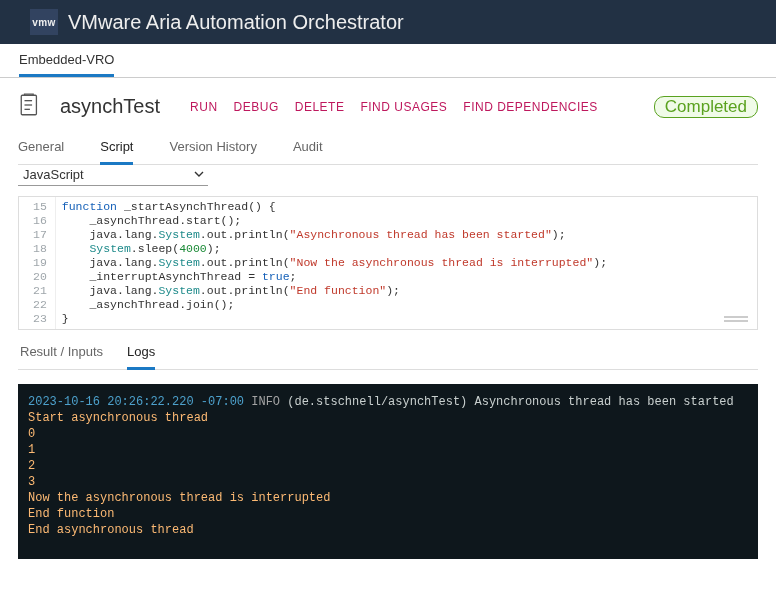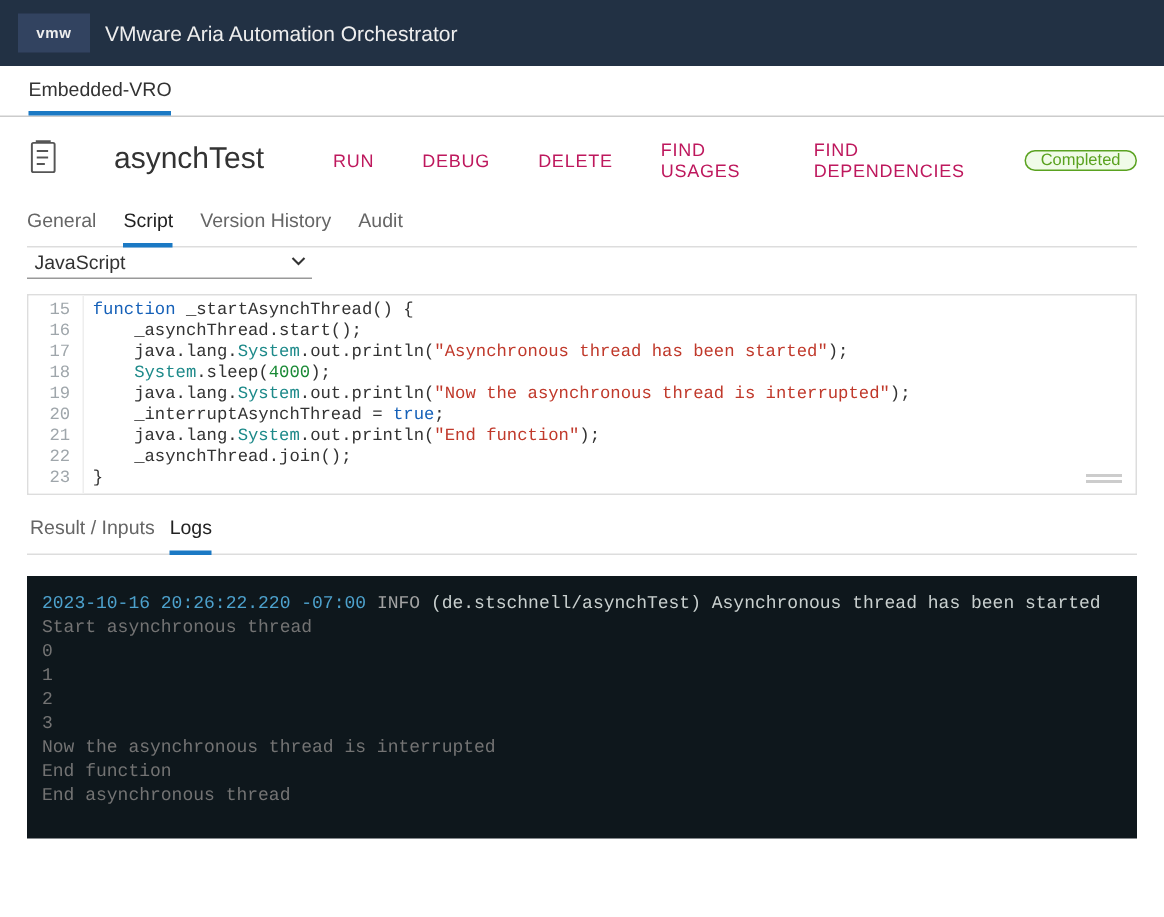--- a/index.html
+++ b/index.html
@@ -17,76 +17,77 @@
   .topbar {
     background: #223144;
     color: #fff;
     height: 44px;
     display: flex;
     align-items: center;
     padding: 0 12px;
   }
   .topbar .logo-box {
     background: #324360;
-    width: 48px;
+    width: 28px;
     height: 26px;
     display: flex;
     align-items: center;
     justify-content: center;
     font-size: 10px;
     font-weight: bold;
     letter-spacing: 0.5px;
     margin-right: 10px;
     color: #eee;
-  }
-  .topbar .product-name { font-size: 14px; font-weight: 500; color: #eee; }
+    margin-left: 18px;
+  }
+  .topbar .product-name { font-size: 20px; font-weight: 500; color: #eee; }
 
   
   .breadcrumb {
     border-bottom: 1px solid #ccc;
     padding: 0 19px;
   }
   .breadcrumb-inner {
     display: inline-block;
     padding: 8px 0 7px 0;
     border-bottom: 3px solid #1b79c4;
     font-size: 13px;
     color: #333;
   }
 
   
   .content { padding: 14px 18px 0 18px; }
   .title-row {
     display: flex;
     align-items: center;
-    gap: 32px;
+    gap: 16px;
   }
   .item-icon svg { width: 26px; height: 26px; stroke: #555; fill: none; stroke-width: 1.2; }
   .item-title { font-size: 20px; color: #333; margin-right: 14px; }
   .action {
     font-size: 12px;
     letter-spacing: 0.5px;
     color: #be185d;
     cursor: pointer;
     font-weight: 400;
   }
   .status-pill {
     margin-left: auto;
     border: 1px solid #5aa220;
     color: #5aa220;
     border-radius: 10px;
     padding: 0px 10px;
-    font-size: 11px;
+    font-size: 17px;
     background: #f0fbe8;
   }
 
   
   .tabs {
     display: flex;
-    gap: 18px;
+    gap: 36px;
     border-bottom: 1px solid #ddd;
     margin-top: 12px;
     font-size: 13px;
   }
   .tab {
     padding: 6px 0 8px 0;
     color: #666;
     cursor: pointer;
   }
   .tab.active {
@@ -140,42 +141,42 @@
   .bool { color: #1560b8; }
 
   .editor-drag {
     position:absolute; right:28px; margin-top:-14px;
     width:24px; height:6px;
     border-top:2px solid #ccc; border-bottom:2px solid #ccc;
   }
 
   
   .lower-tabs {
-    display:flex; gap:10px; border-bottom:1px solid #ddd;
+    display:flex; gap:24px; border-bottom:1px solid #ddd;
     font-size:13px; margin-top:8px; padding: 0 2px;
   }
   .lower-tabs .ltab { padding:6px 0 8px 0; color:#666; cursor:pointer; }
   .lower-tabs .ltab.active { color:#222; border-bottom:3px solid #1b79c4; margin-bottom:-1px; }
 
   
   .console {
     background:#0e171c;
     color:#c9d0cf;
     font-family: Consolas,"Courier New",monospace;
     font-size:12px;
     line-height:16px;
     padding:10px 10px;
     margin-top:14px;
     height:175px;
     overflow:auto;
     white-space: pre;
   }
   .ts { color:#4da1cc; }
   .lvl { color:#a3a3a3; }
-  .lognorm { color:#737373;text-align:center; }
+  .lognorm { color:#fdba74;text-align:center; }
 
 </style>
 </head>
 <body>
 
 <div class="topbar">
   <div class="logo-box">vmw</div>
   <div class="product-name">VMware Aria Automation Orchestrator</div>
 </div>
 

